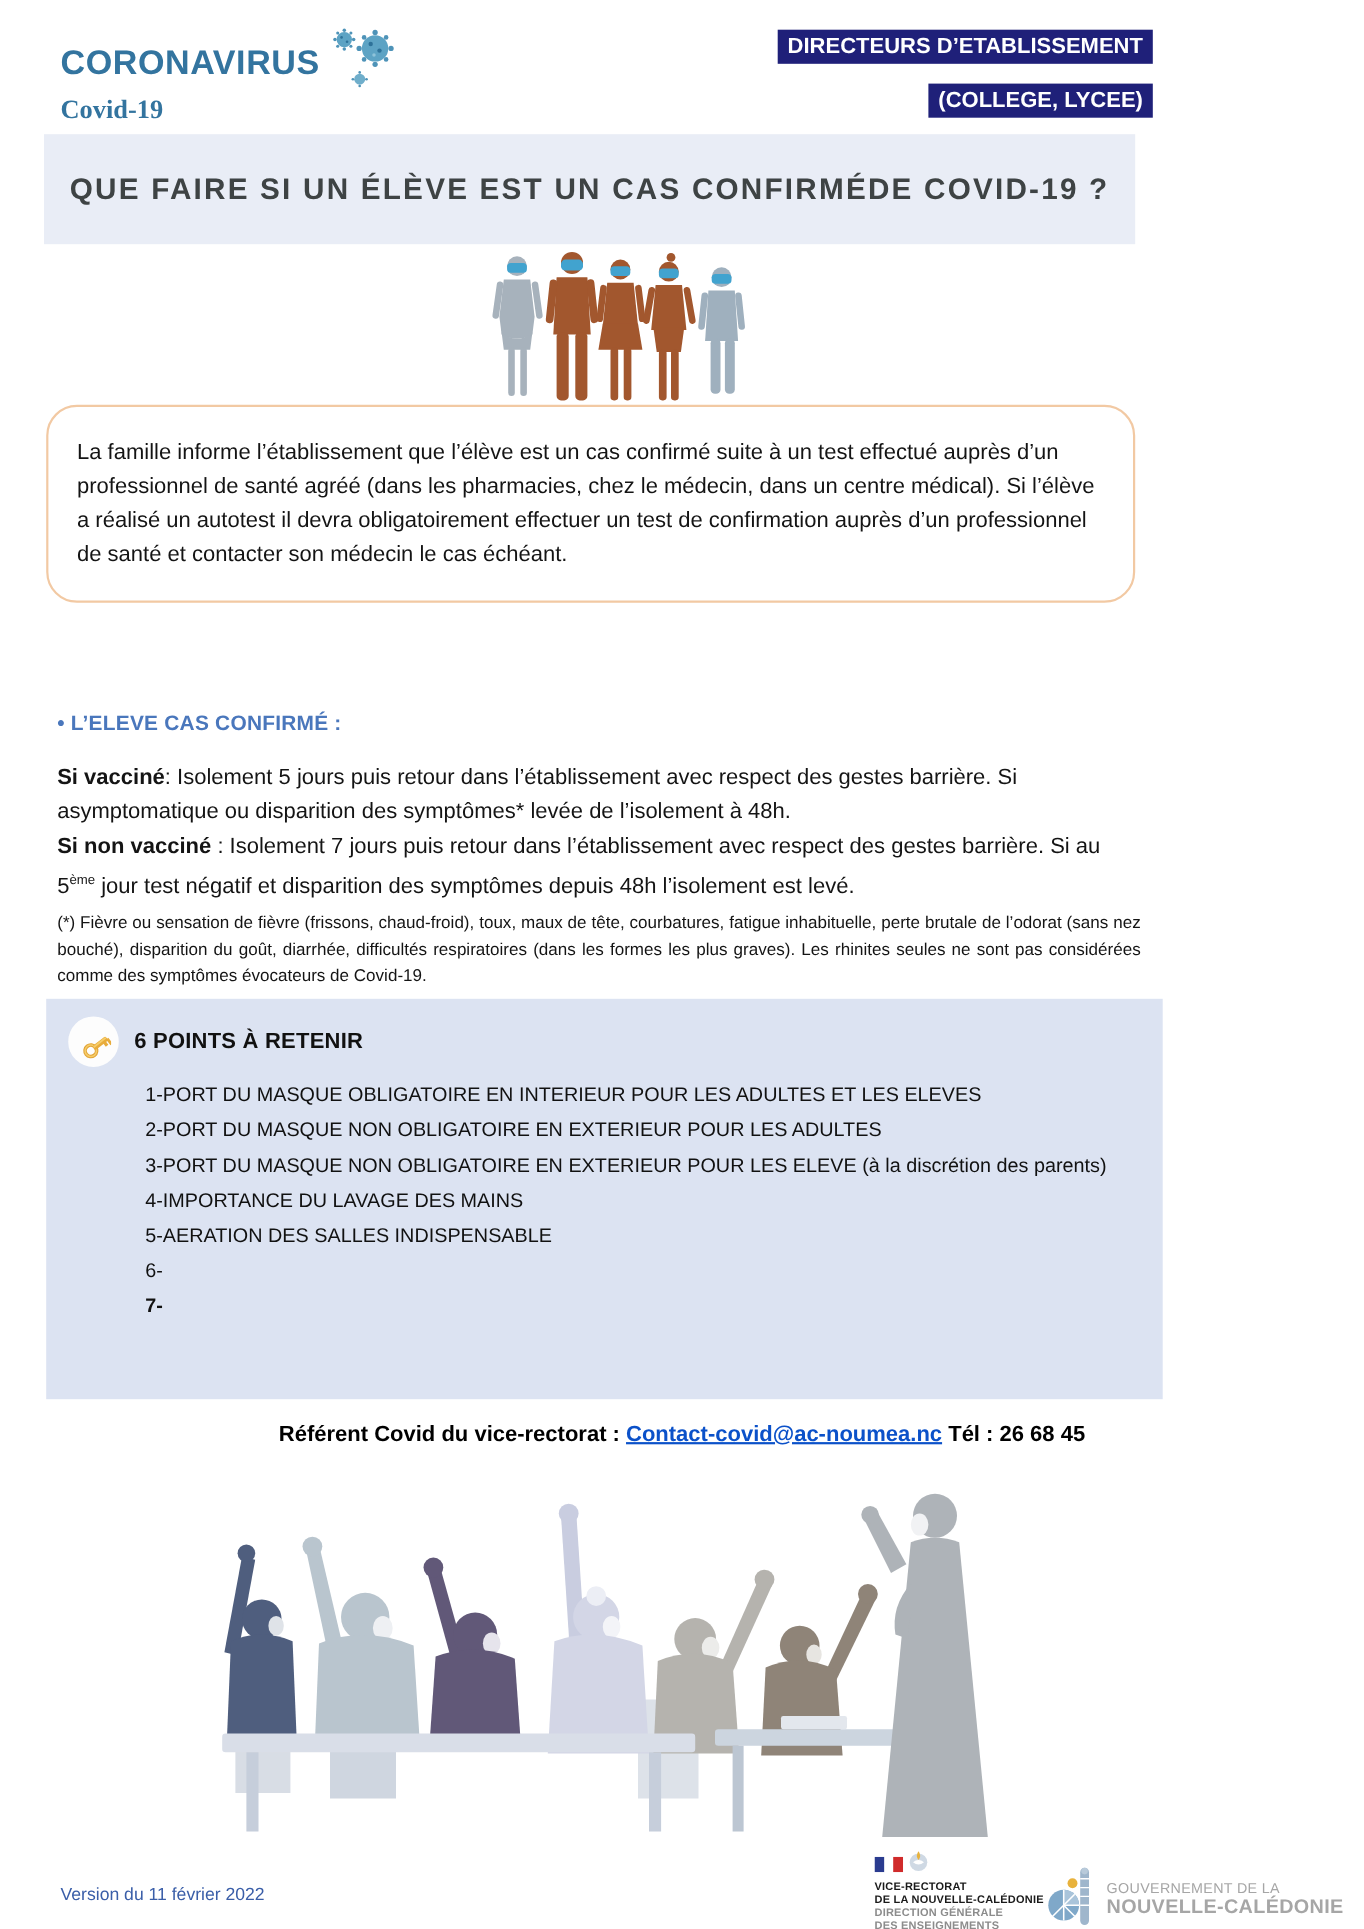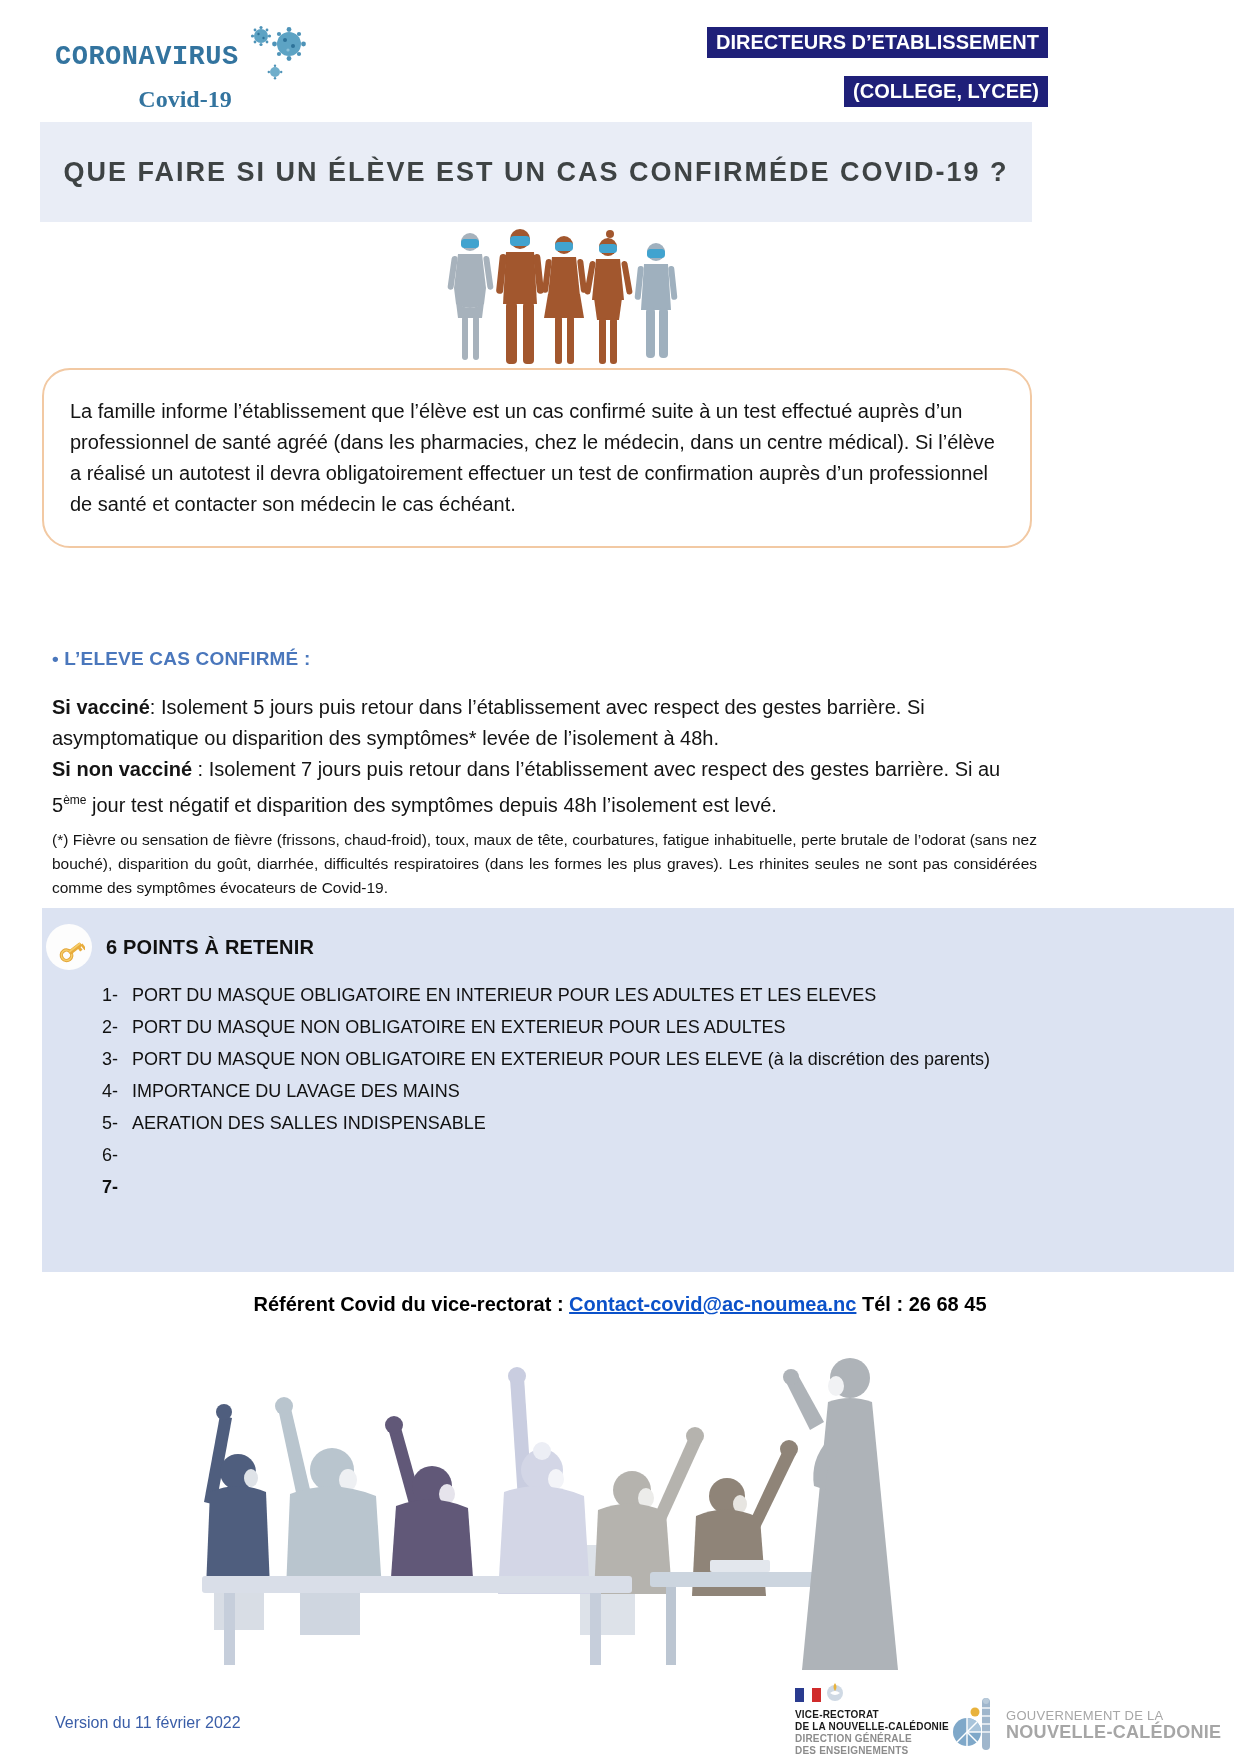--- a/index.html
+++ b/index.html
@@ -3,22 +3,22 @@
 <meta charset="utf-8">
 <style>
   * { margin:0; padding:0; box-sizing:border-box; }
   html,body { background:#ffffff; }
   body { font-family:"Liberation Sans", sans-serif; color:#1a1a1a; }
   .page { position:relative; width:1240px; height:1754px; background:#fff; margin:0 auto; overflow:hidden; }
 
   
   .corona-logo { position:absolute; left:55px; top:24px; width:260px; }
   .corona-logo .row1 { display:flex; align-items:flex-start; }
-  .corona-word { font-family:Liberation Mono, monospace; font-weight:700; color:#33749f; font-size:27px; letter-spacing:.5px; line-height:30px; margin-top:18px; }
-  .covid-word  { font-family:"Liberation Serif", serif; font-weight:700; color:#33749f; font-size:24px; line-height:26px;text-align:center; }
+  .corona-word { font-family:Liberation Sans, sans-serif; font-weight:700; color:#33749f; font-size:31px; letter-spacing:.5px; line-height:30px; margin-top:18px; }
+  .covid-word  { font-family:"Liberation Serif", serif; font-weight:700; color:#33749f; font-size:24px; line-height:26px; }
 
   
   .banner { position:absolute; top:27px; right:192px; display:flex; flex-direction:column; align-items:flex-end; gap:18px; }
   .banner span { background:#1f2079; color:#fff; font-weight:700; font-size:20px; padding:4px 9px 5px; line-height:22px; white-space:nowrap; }
 
   
   .title-band { position:absolute; left:40px; top:122px; width:992px; height:100px; background:#e9edf6;
                 display:flex; flex-direction:row; justify-content:center; align-items:center; }
   .title-band div { font-weight:700; font-size:27px; letter-spacing:2px; color:#3e4344; line-height:42px; text-align:center; }
 
@@ -33,21 +33,21 @@
   .confirmed { position:absolute; left:52px; top:648px; width:985px; }
   .confirmed h3 { color:#4a77bc; font-size:19px; font-weight:700; margin-bottom:22px; letter-spacing:.2px; }
   .confirmed p { font-size:20px; line-height:31px; color:#141414; }
   .confirmed .b { font-weight:700; }
   sup { font-size:12px; }
 
   
   .footnote { position:absolute; left:52px; top:828px; width:985px; font-size:15.5px; line-height:24px; color:#141414; text-align:justify; }
 
   
-  .points-box { position:absolute; left:42px; top:908px; width:1192px; height:364px; background:#dce3f2; padding:16px 4px; }
+  .points-box { position:absolute; left:42px; top:908px; width:1015px; height:364px; background:#dce3f2; padding:16px 20px;text-align:right; }
   .points-head { display:flex; align-items:center; }
   .key-circle { width:46px; height:46px; border-radius:50%; background:#fdfdfd; display:flex; align-items:center; justify-content:center; }
   .points-head h3 { font-size:20px; font-weight:700; color:#111; margin-left:14px; letter-spacing:.2px; }
   .points-list { margin-top:14px; margin-left:56px; }
   .pt-row { display:flex; margin-bottom:9px; font-size:18px; line-height:23px; color:#111; }
   .pt-num { width:30px; flex:0 0 30px; }
   .pt-text {}
   .pt-bold { font-weight:700; }
 
   

